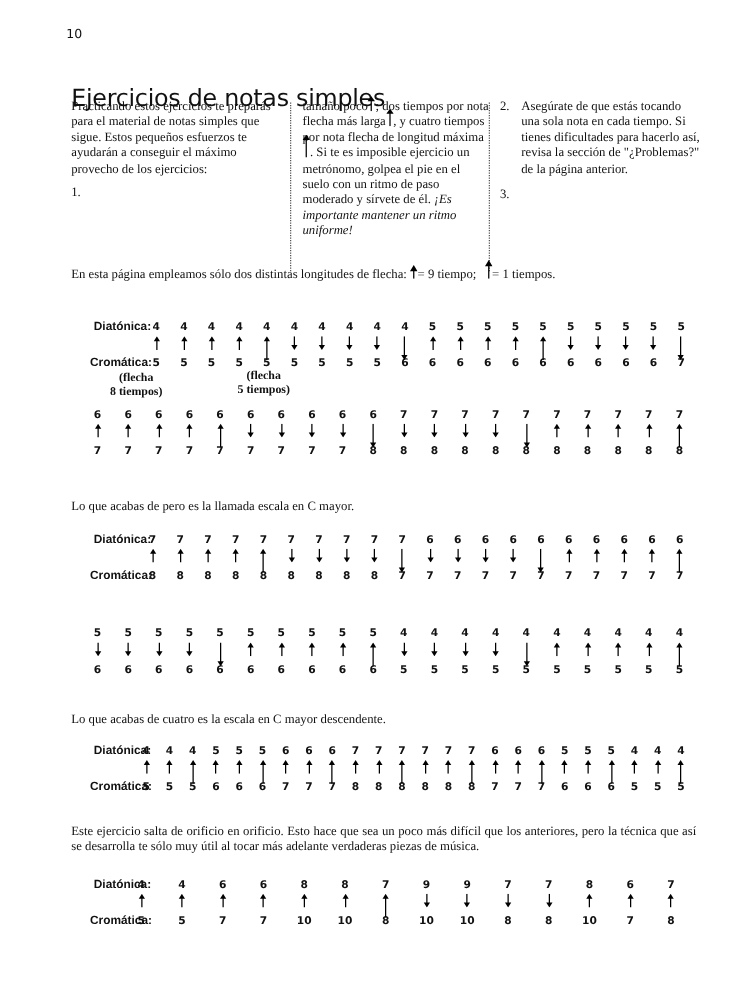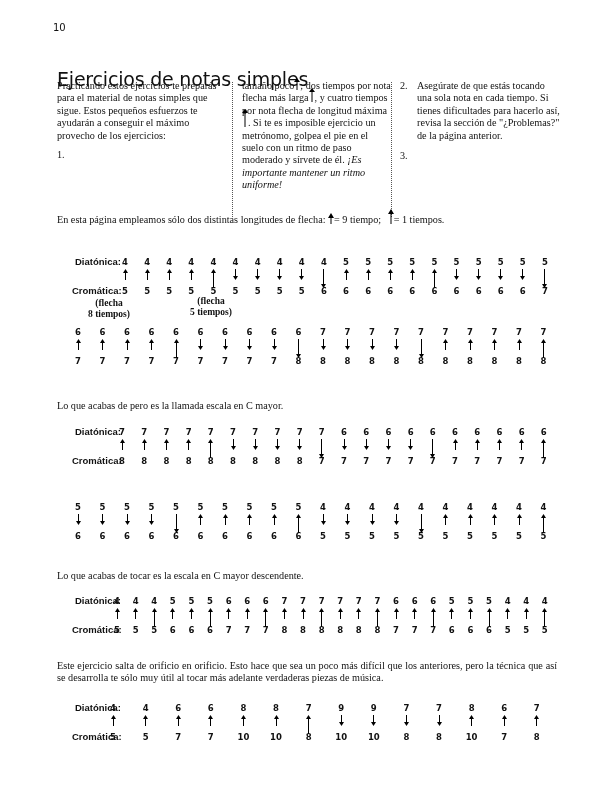--- a/index.html
+++ b/index.html
@@ -815,14 +815,14 @@
 <div class="foot" style="left:88px; top:298px;">
   <div>(flecha</div>
   <div>8 tiempos)</div>
 </div>
 <div class="foot" style="left:190px; top:296px;">
   <div>(flecha</div>
   <div>5 tiempos)</div>
 </div>
 
 <div class="para p-cmaj">Lo que acabas de pero es la llamada escala en C mayor.</div>
-<div class="para p-cmaj-desc">Lo que acabas de tocar es la escala en C mayor descendente.</div>
+<div class="para p-cmaj-desc">Lo que acabas de cuatro es la escala en C mayor descendente.</div>
 <div class="para p-jump" style="width:500px; text-align: justify;">Este ejercicio salta de orificio en orificio. Esto hace que sea un poco más difícil que los anteriores, pero la técnica que así se desarrolla te sólo muy útil al tocar más adelante verdaderas piezas de música.</div>
 
 </body></html>

